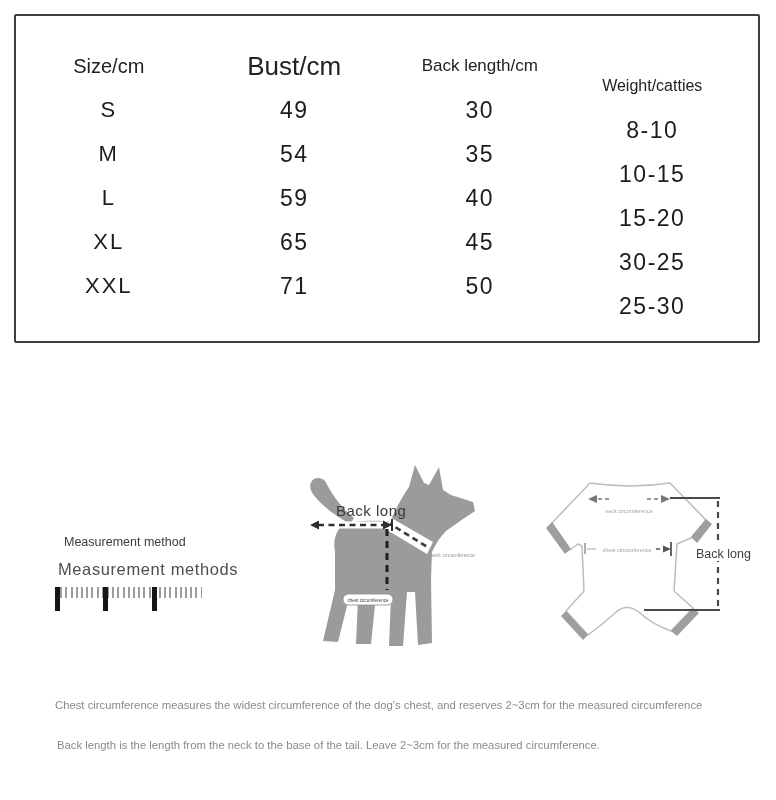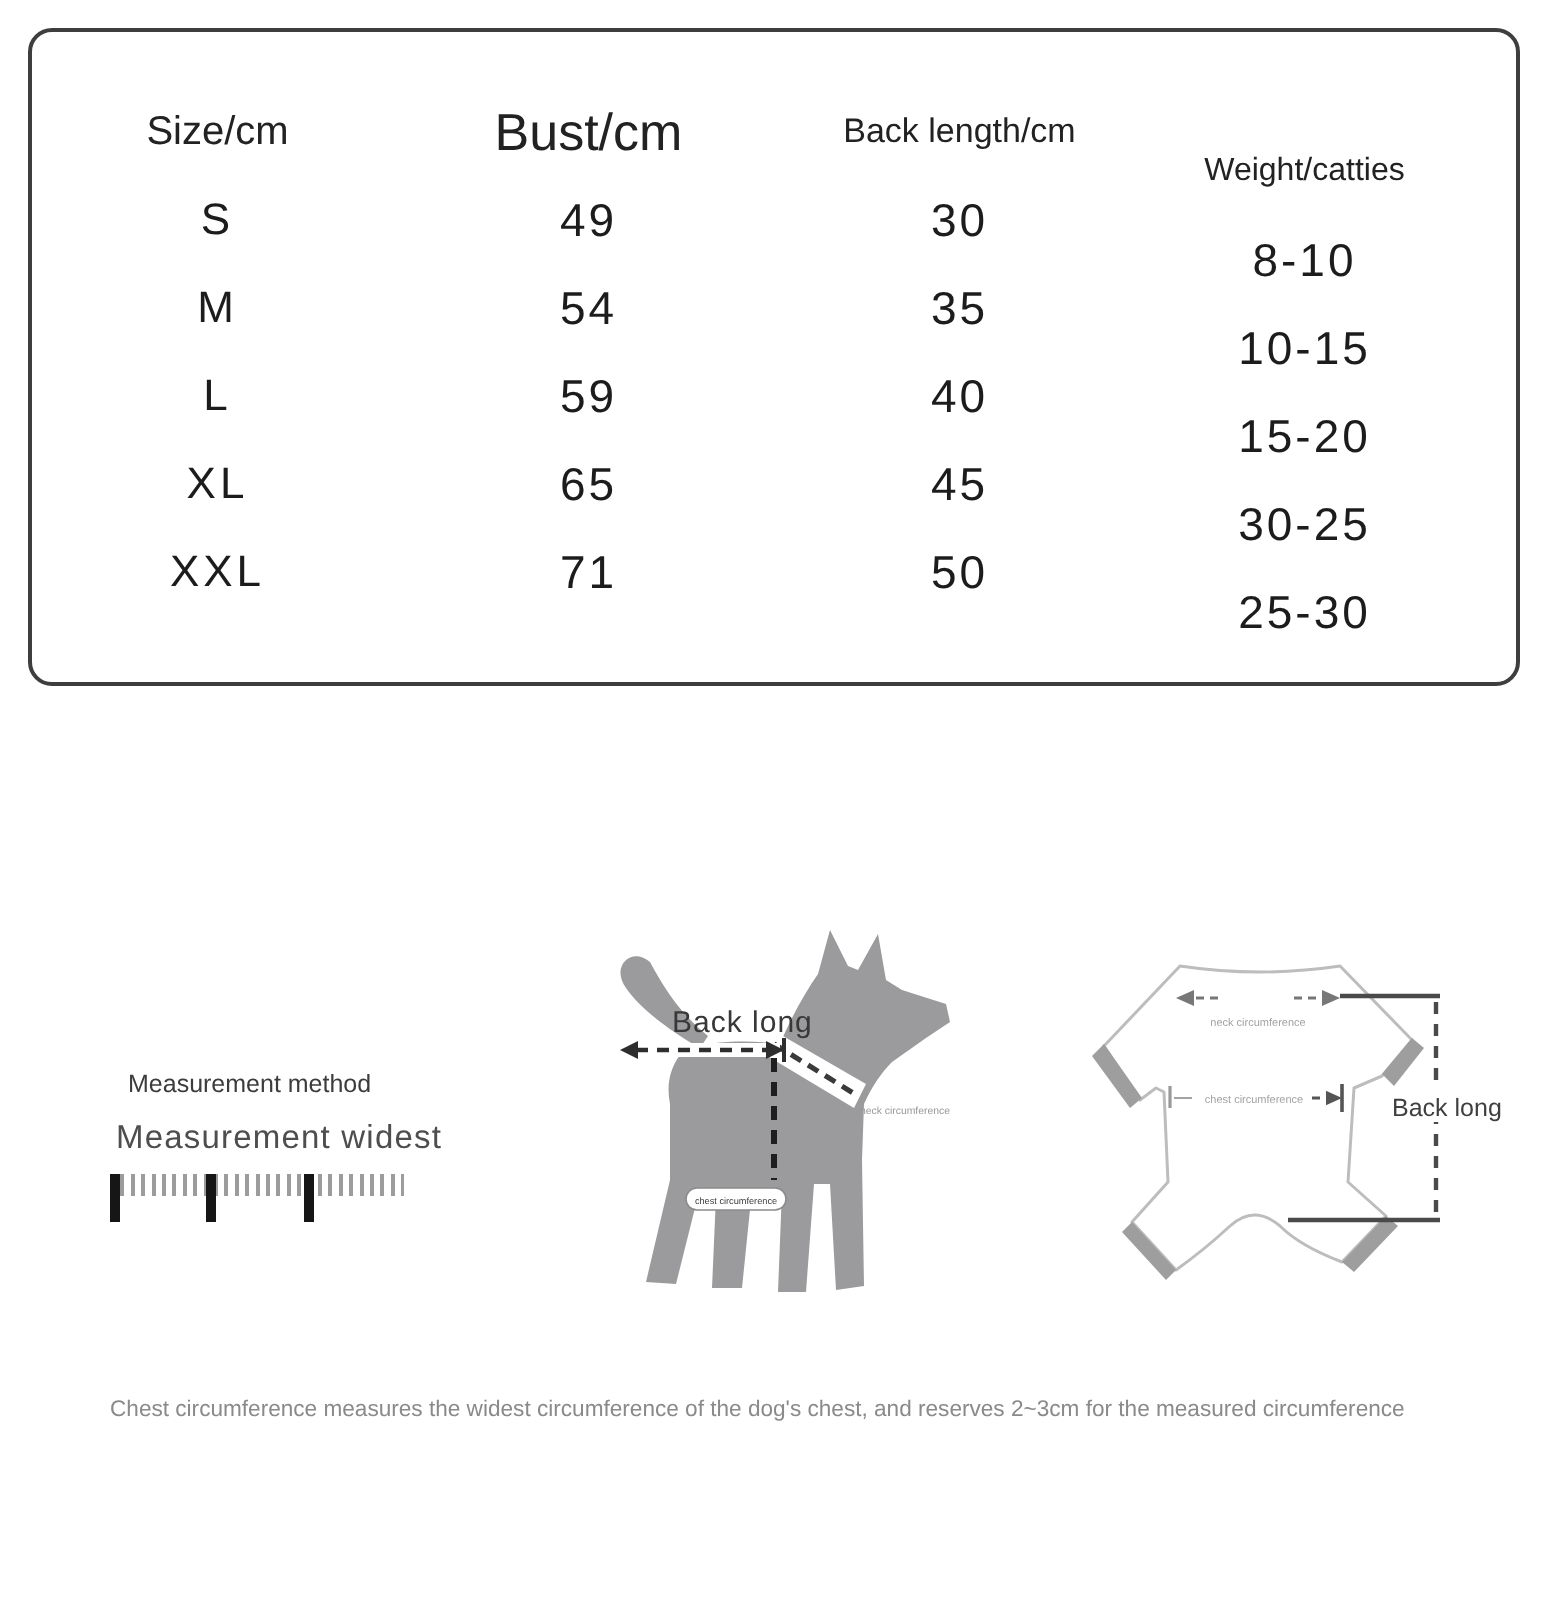--- a/index.html
+++ b/index.html
@@ -1,21 +1,21 @@
 <!DOCTYPE html>
 <html><head>
 <meta charset="utf-8">
 <style>
   html,body{margin:0;padding:0;background:#fff;}
   .page{position:relative;width:776px;height:800px;background:#ffffff;overflow:hidden;
         font-family:"Liberation Sans", sans-serif;color:#1f1f1f;}
 
   
   .size-table{position:absolute;left:14px;top:14px;width:746px;height:329px;
-    border:2px solid #3e3e3e;border-radius:12px;box-sizing:border-box;
+    border:2px solid #3e3e3e;border-radius:2px;box-sizing:border-box;
     display:grid;grid-template-columns:repeat(4,1fr);grid-auto-rows:44px;
     padding-top:28px;justify-items:center;align-items:center;background:#fff;}
   .size-table .hc{font-weight:400;color:#222;white-space:nowrap;}
   .h1{font-size:20px;}
   .h2{font-size:26px;}
   .h3{font-size:17px;}
   .h4{font-size:16px;}
   .cell{font-size:23px;letter-spacing:1.5px;white-space:nowrap;color:#1c1c1c;}
   .cell.c1{font-size:22px;letter-spacing:2px;}
   .col4{transform:translateX(-13px);margin-top:40px;}
@@ -76,21 +76,21 @@
     <div class="cell col4">30-25</div>
 
     <div class="cell c1">XXL</div>
     <div class="cell">71</div>
     <div class="cell">50</div>
     <div class="cell col4">25-30</div>
   </div>
 
 
   <div class="mm-small">Measurement method</div>
-  <div class="mm-large">Measurement widest</div>
+  <div class="mm-large">Measurement methods</div>
   <div class="ruler">
     <div class="ruler-ticks"></div>
     <div class="rbar b1"></div>
     <div class="rbar b2"></div>
     <div class="rbar b3"></div>
   </div>
 
   <svg class="dog-svg" width="240" height="220" viewBox="0 0 240 220" xmlns="http://www.w3.org/2000/svg">
 
     <path d="M70 84 C54 75 40 64 33 54 C25 43 36 33 45 41 C51 52 59 66 74 78 Z" fill="#9b9b9d"></path>
@@ -144,14 +144,15 @@
     <line x1="141" y1="102" x2="141" y2="116" stroke="#555555" stroke-width="1.8"></line>
 
     <line x1="140" y1="58" x2="190" y2="58" stroke="#4a4a4a" stroke-width="2.2"></line>
     <line x1="114" y1="170" x2="190" y2="170" stroke="#4a4a4a" stroke-width="2.2"></line>
     <line x1="188" y1="61" x2="188" y2="167" stroke="#4a4a4a" stroke-width="2.2" stroke-dasharray="6 5"></line>
     <rect x="163" y="105" width="48" height="16" fill="#ffffff"></rect>
     <text x="166" y="118" font-size="12.5" fill="#3f3f3f">Back long</text>
   </svg>
 
   <div class="desc d1">Chest circumference measures the widest circumference of the dog's chest, and reserves 2~3cm for the measured circumference</div>
+  <div class="desc d2">Back length is the length from the neck to the base of the tail. Leave 2~3cm for the measured circumference.</div>
 
 </div>
 
 </body></html>

